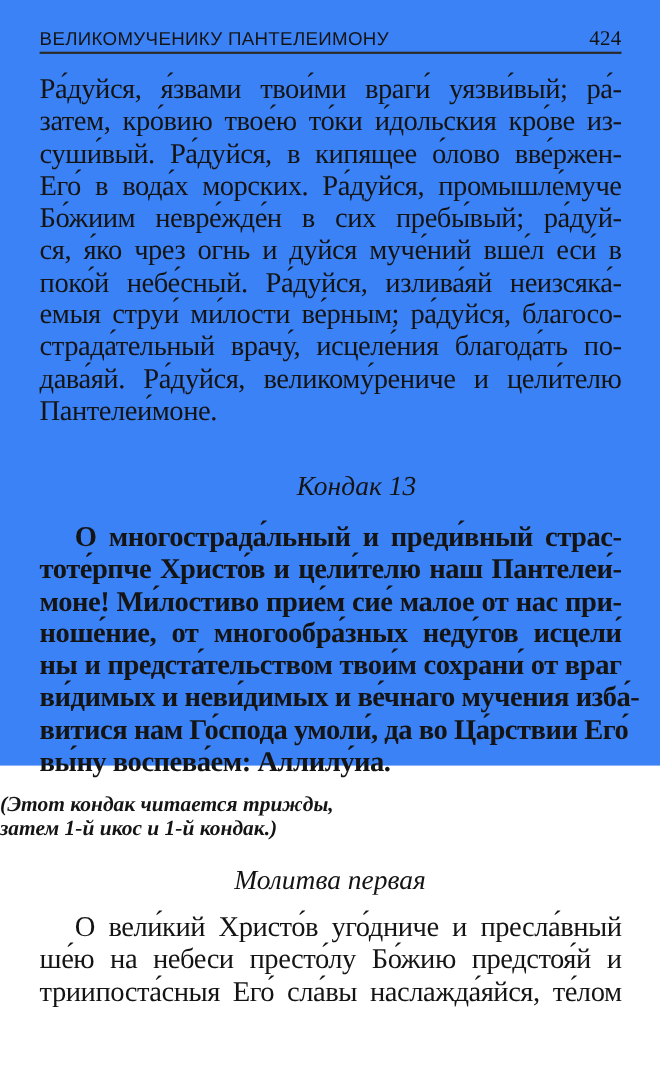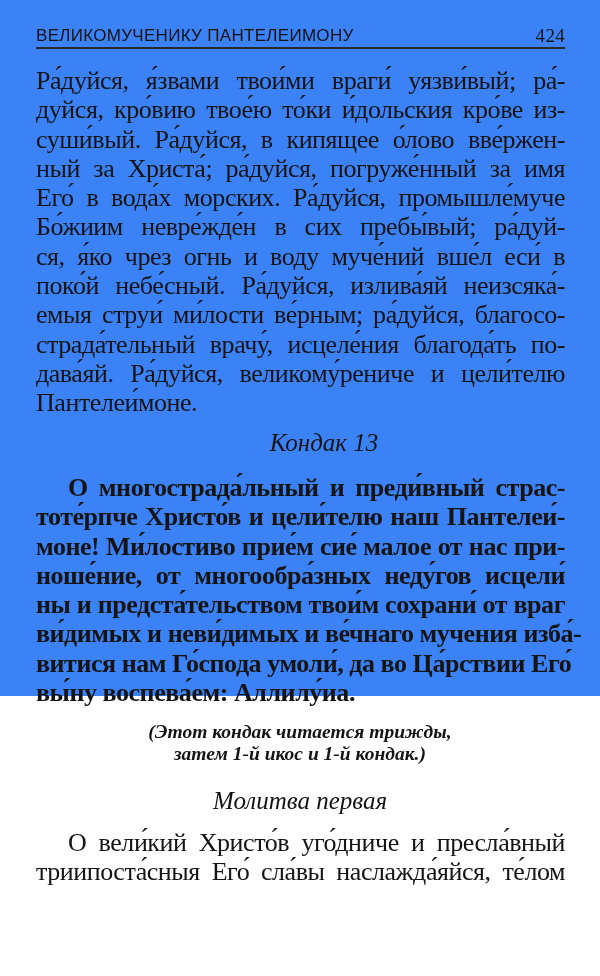--- a/index.html
+++ b/index.html
@@ -10,46 +10,45 @@
     border-bottom:2px solid #2a2a2a;
     font-family:"Liberation Sans", sans-serif; font-size:17px; letter-spacing:0.3px;
   }
   .running-head .title { position:absolute; left:0; top:1px; }
   .running-head .folio { position:absolute; right:0; top:0; font-family:"Liberation Serif", serif; font-size:19px; }
   .text { position:absolute; left:36px; width:529px; font-family:"Liberation Serif", serif; font-size:26px; letter-spacing:-0.45px; }
   .line { height:29.3px; line-height:29.3px; white-space:nowrap; text-align:justify; text-align-last:justify; }
   .line.last { text-align-last:left; }
   .line.indent { padding-left:32px; }
   .heading { position:absolute; left:0; width:600px; text-align:center; font-family:"Liberation Serif", serif; font-style:italic; font-size:25px; }
-  .note { position:absolute; left:0; width:600px; text-align:center; font-family:"Liberation Serif", serif; font-style:italic; font-weight:bold; font-size:19.5px; line-height:22px; }
+  .note { position:absolute; left:0; width:600px; text-align:left; font-family:"Liberation Serif", serif; font-style:italic; font-weight:bold; font-size:19.5px; line-height:22px; }
   #p1 { top:66px; }
   #h1 { top:429px;margin-left:24px; }
   #p2 { top:473px;font-weight:bold; }
   #note { top:721px; }
   #h2 { top:787px; }
   #p3 { top:828px; }
 </style>
 </head>
 <body>
 
 <div class="page">
 
   <div class="running-head">
     <span class="title">ВЕЛИКОМУЧЕНИКУ ПАНТЕЛЕИМОНУ</span>
     <span class="folio">424</span>
   </div>
 
   <div class="text" id="p1">
     <div class="line">Ра́дуйся, я́звами твои́ми враги́ уязви́вый; ра́-</div>
-    <div class="line">дуйся, кро́вию твое́ю то́ки и́дольския кро́ве из-</div>
+    <div class="line">затем, кро́вию твое́ю то́ки и́дольския кро́ве из-</div>
     <div class="line">суши́вый. Ра́дуйся, в кипящее о́лово вве́ржен-</div>
-    <div class="line">ный за Христа́; ра́дуйся, погруже́нный за имя</div>
     <div class="line">Его́ в вода́х морских. Ра́дуйся, промышле́муче</div>
     <div class="line">Бо́жиим невре́жде́н в сих пребы́вый; ра́дуй-</div>
-    <div class="line">ся, я́ко чрез огнь и воду муче́ний вше́л еси́ в</div>
+    <div class="line">ся, я́ко чрез огнь и дуйся муче́ний вше́л еси́ в</div>
     <div class="line">поко́й небе́сный. Ра́дуйся, излива́яй неизсяка́-</div>
     <div class="line">емыя струи́ ми́лости ве́рным; ра́дуйся, благосо-</div>
     <div class="line">страда́тельный врачу́, исцеле́ния благода́ть по-</div>
     <div class="line">дава́яй. Ра́дуйся, великому́рениче и цели́телю</div>
     <div class="line last">Пантелеи́моне.</div>
   </div>
 
   <div class="heading" id="h1">Кондак 13</div>
 
   <div class="text" id="p2">
@@ -65,16 +64,17 @@
 
   <div class="note" id="note">
     <div>(Этот кондак читается трижды,</div>
     <div>затем 1-й икос и 1-й кондак.)</div>
   </div>
 
   <div class="heading" id="h2">Молитва первая</div>
 
   <div class="text" id="p3">
     <div class="line indent">О вели́кий Христо́в уго́дниче и пресла́вный</div>
+    <div class="line">ше́ю на небеси престо́лу Бо́жию предстоя́й и</div>
     <div class="line">триипоста́сныя Его́ сла́вы наслажда́яйся, те́лом</div>
   </div>
 
 </div>
 
 </body></html>

